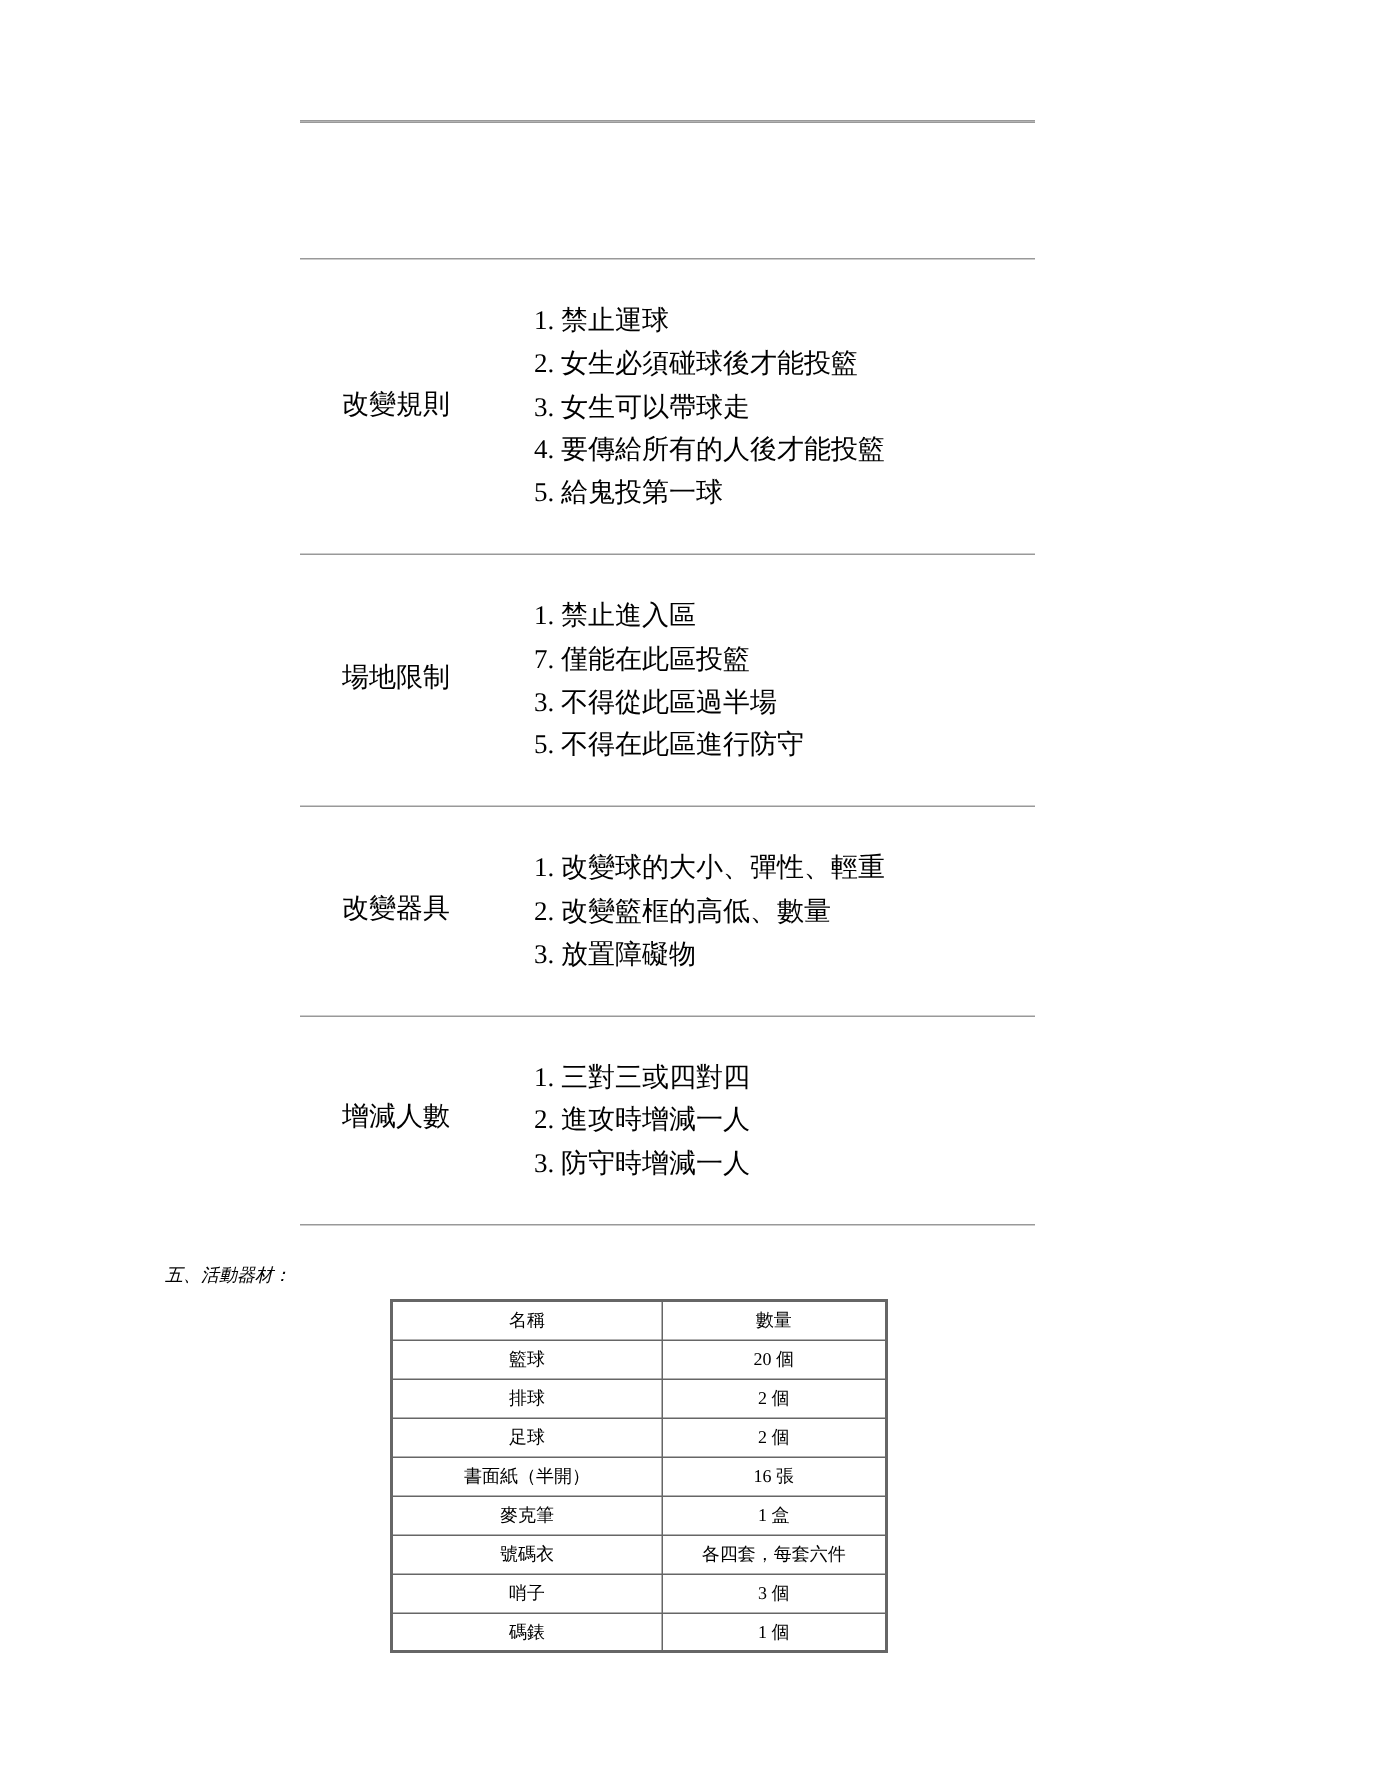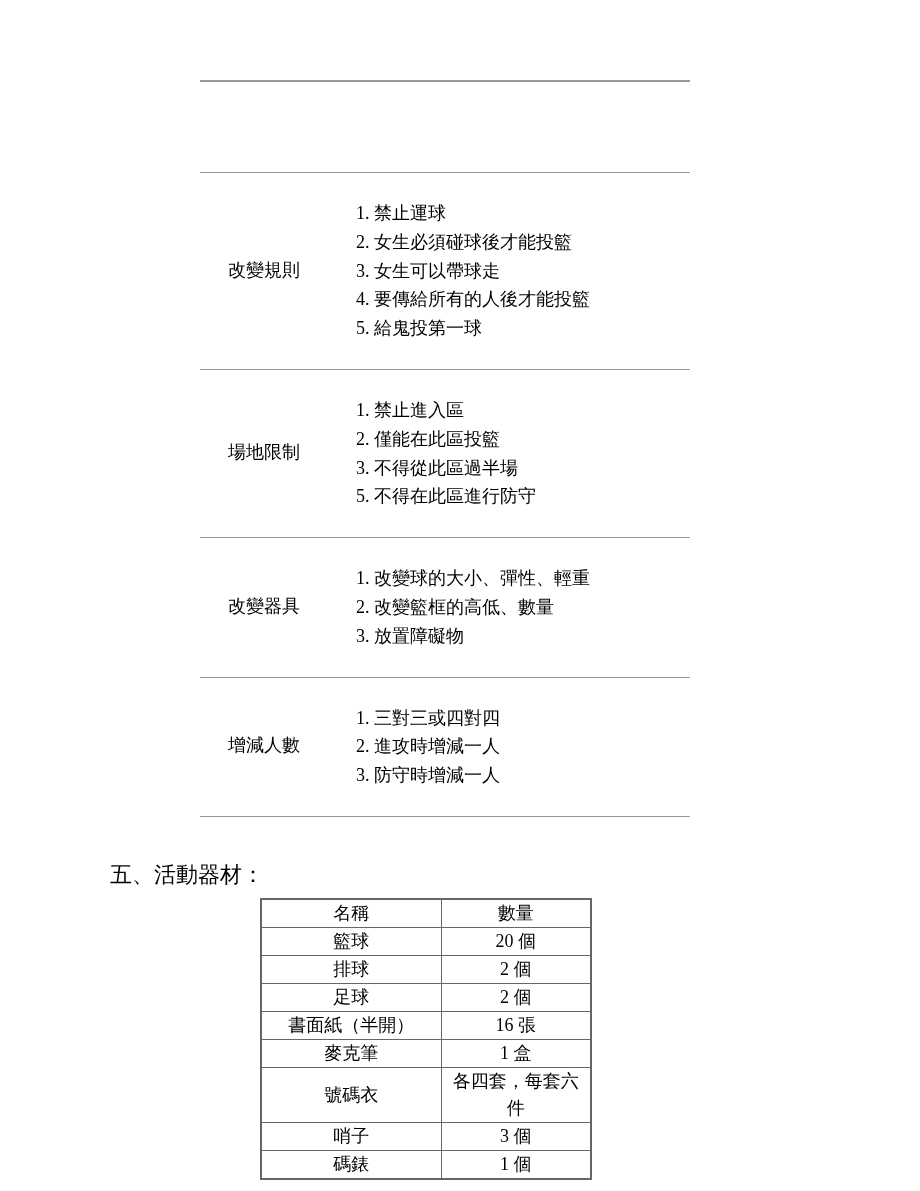--- a/index.html
+++ b/index.html
@@ -52,36 +52,37 @@
       padding: 0;
       margin: 16px;
     }
     .main-table td.content ol li {
       line-height: 1.6;
     }
     .spacer-row td {
       height: 90px;
     }
     .section-heading {
-      margin-top: 40px;
+      margin-top: 24px;
       margin-left: 0;
-      font-size: 22px;
+      font-size: 12px;
+      font-style: italic;
     }
     .equipment-table {
       margin-top: 6px;
       margin-left: 150px;
       border-collapse: collapse;
       border: 2px solid #666;
     }
     .equipment-table td, .equipment-table th {
       border: 1px solid #666;
       padding: 0 6px;
       text-align: center;
       font-weight: normal;
-      font-size: 18px;
+      font-size: 12px;
       line-height: 1.5;
     }
     .equipment-table th {
       font-weight: normal;
     }
     .equipment-table .col-name {
       width: 180px;
     }
     .equipment-table .col-qty {
       width: 150px;
@@ -128,21 +129,21 @@
       <tr class="divider">
         <td colspan="2">
           <hr>
         </td>
       </tr>
       <tr>
         <td class="label">場地限制</td>
         <td class="content">
           <ol>
             <li>1. 禁止進入區</li>
-            <li>2. 僅能在此區投籃</li>
+            <li>7. 僅能在此區投籃</li>
             <li>3. 不得從此區過半場</li>
             <li>5. 不得在此區進行防守</li>
           </ol>
         </td>
       </tr>
       <tr class="divider">
         <td colspan="2">
           <hr>
         </td>
       </tr>

